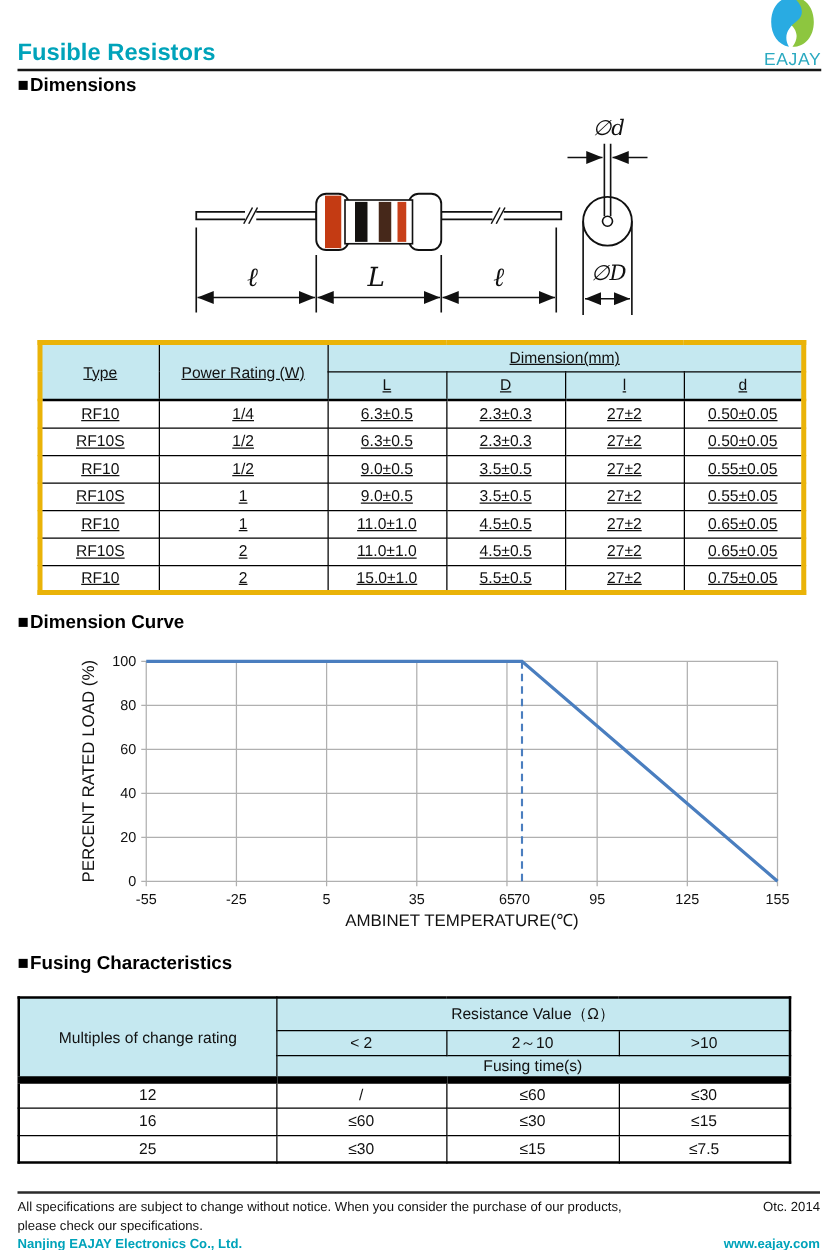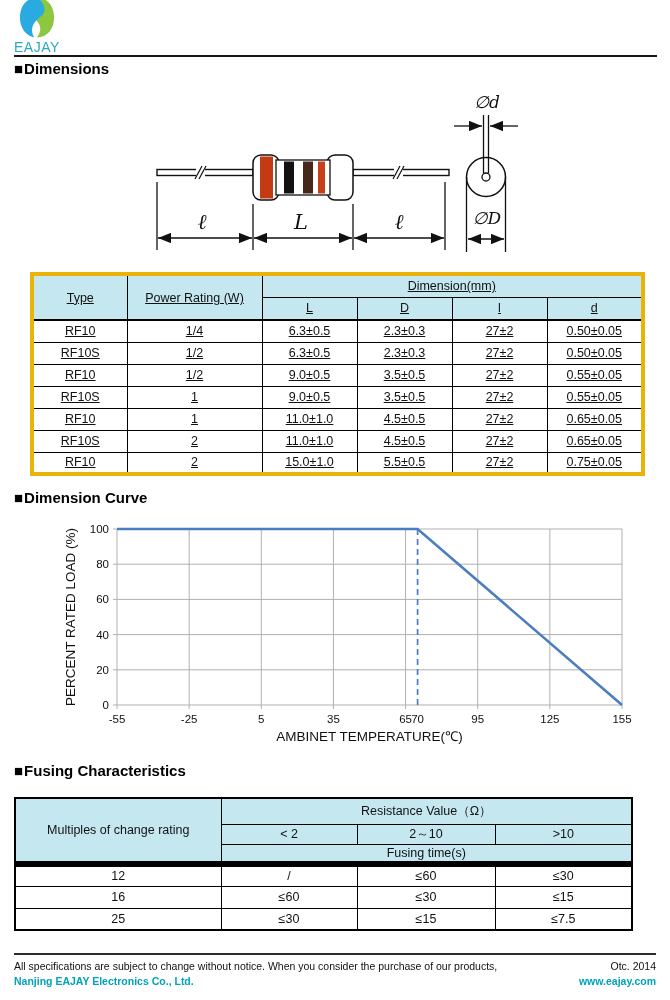--- a/index.html
+++ b/index.html
@@ -44,20 +44,21 @@
   .footer { position:absolute; top:953px; left:14px; right:14px; border-top:2px solid #2b2b2b;
             padding-top:4px; display:flex; justify-content:space-between; font-size:10.5px; line-height:1.4; }
   .footer .company { color:#00a3ba; font-weight:bold; }
   .footer-right { display:flex; flex-direction:column; justify-content:space-between; align-items:flex-end; }
   .footer .website { color:#00a3ba; font-weight:bold; }
 </style>
 </head>
 <body>
 
 <div class="header">
+  <div class="page-title">Fusible Resistors</div>
   <div class="logo">
     <svg width="36" height="43" viewBox="0 0 38 44">
       <path d="M19,1 C30,1 37,10 37,22 C37,34 30,43 19,43 C25,35 23,28 15,22 C8,17 10,6 19,1 Z" fill="#8dc63f"></path>
       <path d="M19,1 C8,1 1,10 1,22 C1,33 7,41 16,43 C11,34 15,27 23,21 C30,16 27,6 19,1 Z" fill="#29abe2"></path>
     </svg>
     <div class="logo-text">EAJAY</div>
   </div>
 </div>
 
 <div class="sec-head" style="top:60px;">
@@ -280,19 +281,20 @@
         <td>≤30</td>
         <td>≤15</td>
         <td>≤7.5</td>
     </tr>
   </tbody>
 </table>
 
 <div class="footer">
   <div class="footer-left">
     <div>All specifications are subject to change without notice. When you consider the purchase of our products,</div>
+    <div>please check our specifications.</div>
     <div class="company">Nanjing EAJAY Electronics Co., Ltd.</div>
   </div>
   <div class="footer-right">
     <div>Otc. 2014</div>
     <div class="website">www.eajay.com</div>
   </div>
 </div>
 
 </body></html>

